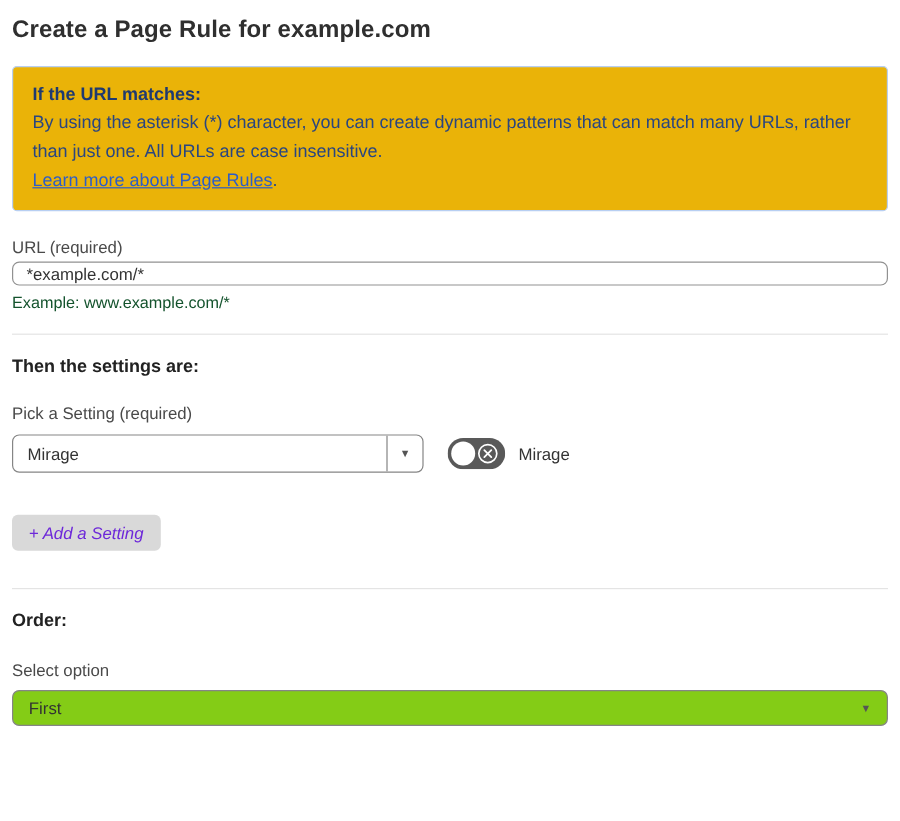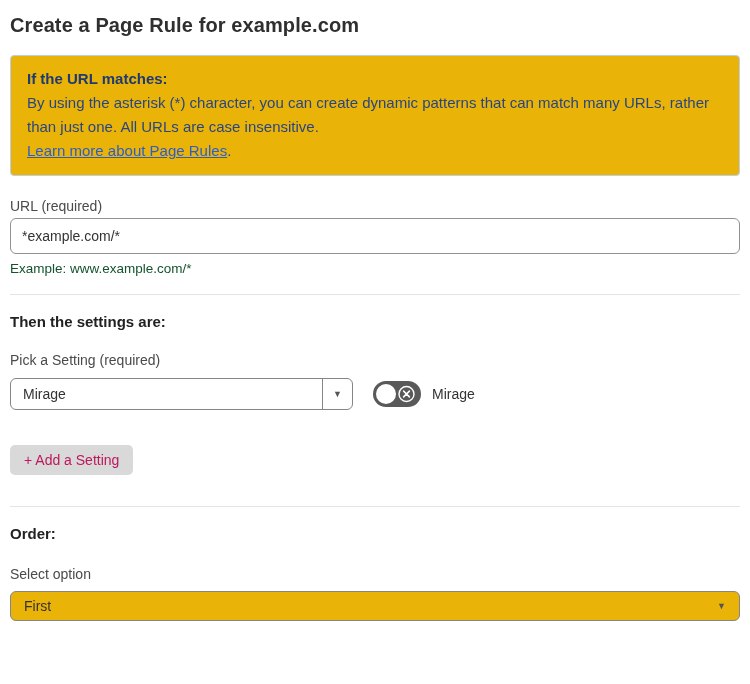--- a/index.html
+++ b/index.html
@@ -53,21 +53,21 @@
   .info-link-suffix { color: #2a4680; }
 
   .field-label {
     font-size: 14px;
     color: #4a4a4a;
     margin-bottom: 4px;
     display: block;
   }
   .text-input {
     width: 730px;
-    height: 36px;
+    height: 20px;
     border: 1px solid #919191;
     border-radius: 6px;
     padding: 0 11px;
     font-size: 14px;
     font-family: "Liberation Sans", sans-serif;
     color: #333;
     outline: none;
     display: block;
   }
   .helper-text {
@@ -137,31 +137,32 @@
     border: none;
     border-radius: 5px;
     height: 30px;
     padding: 0 14px;
     font-size: 14px;
     font-family: "Liberation Sans", sans-serif;
     cursor: pointer;
   }
   .btn-gray {
     background: #d9d9d9;
-    color: #be185d;
+    color: #6d28d9;
+    font-style: italic;
   }
   .add-setting-btn { margin-bottom: 13px; }
 
   
   .wide-select {
     width: 730px;
     height: 30px;
     border: 1px solid #858585;
     border-radius: 6px;
-    background: #eab308;
+    background: #84cc16;
     display: flex;
     align-items: center;
     justify-content: space-between;
     padding: 0 13px;
     font-size: 14px;
     color: #333;
     cursor: pointer;
   }
   .order-helper {
     font-size: 14px;

